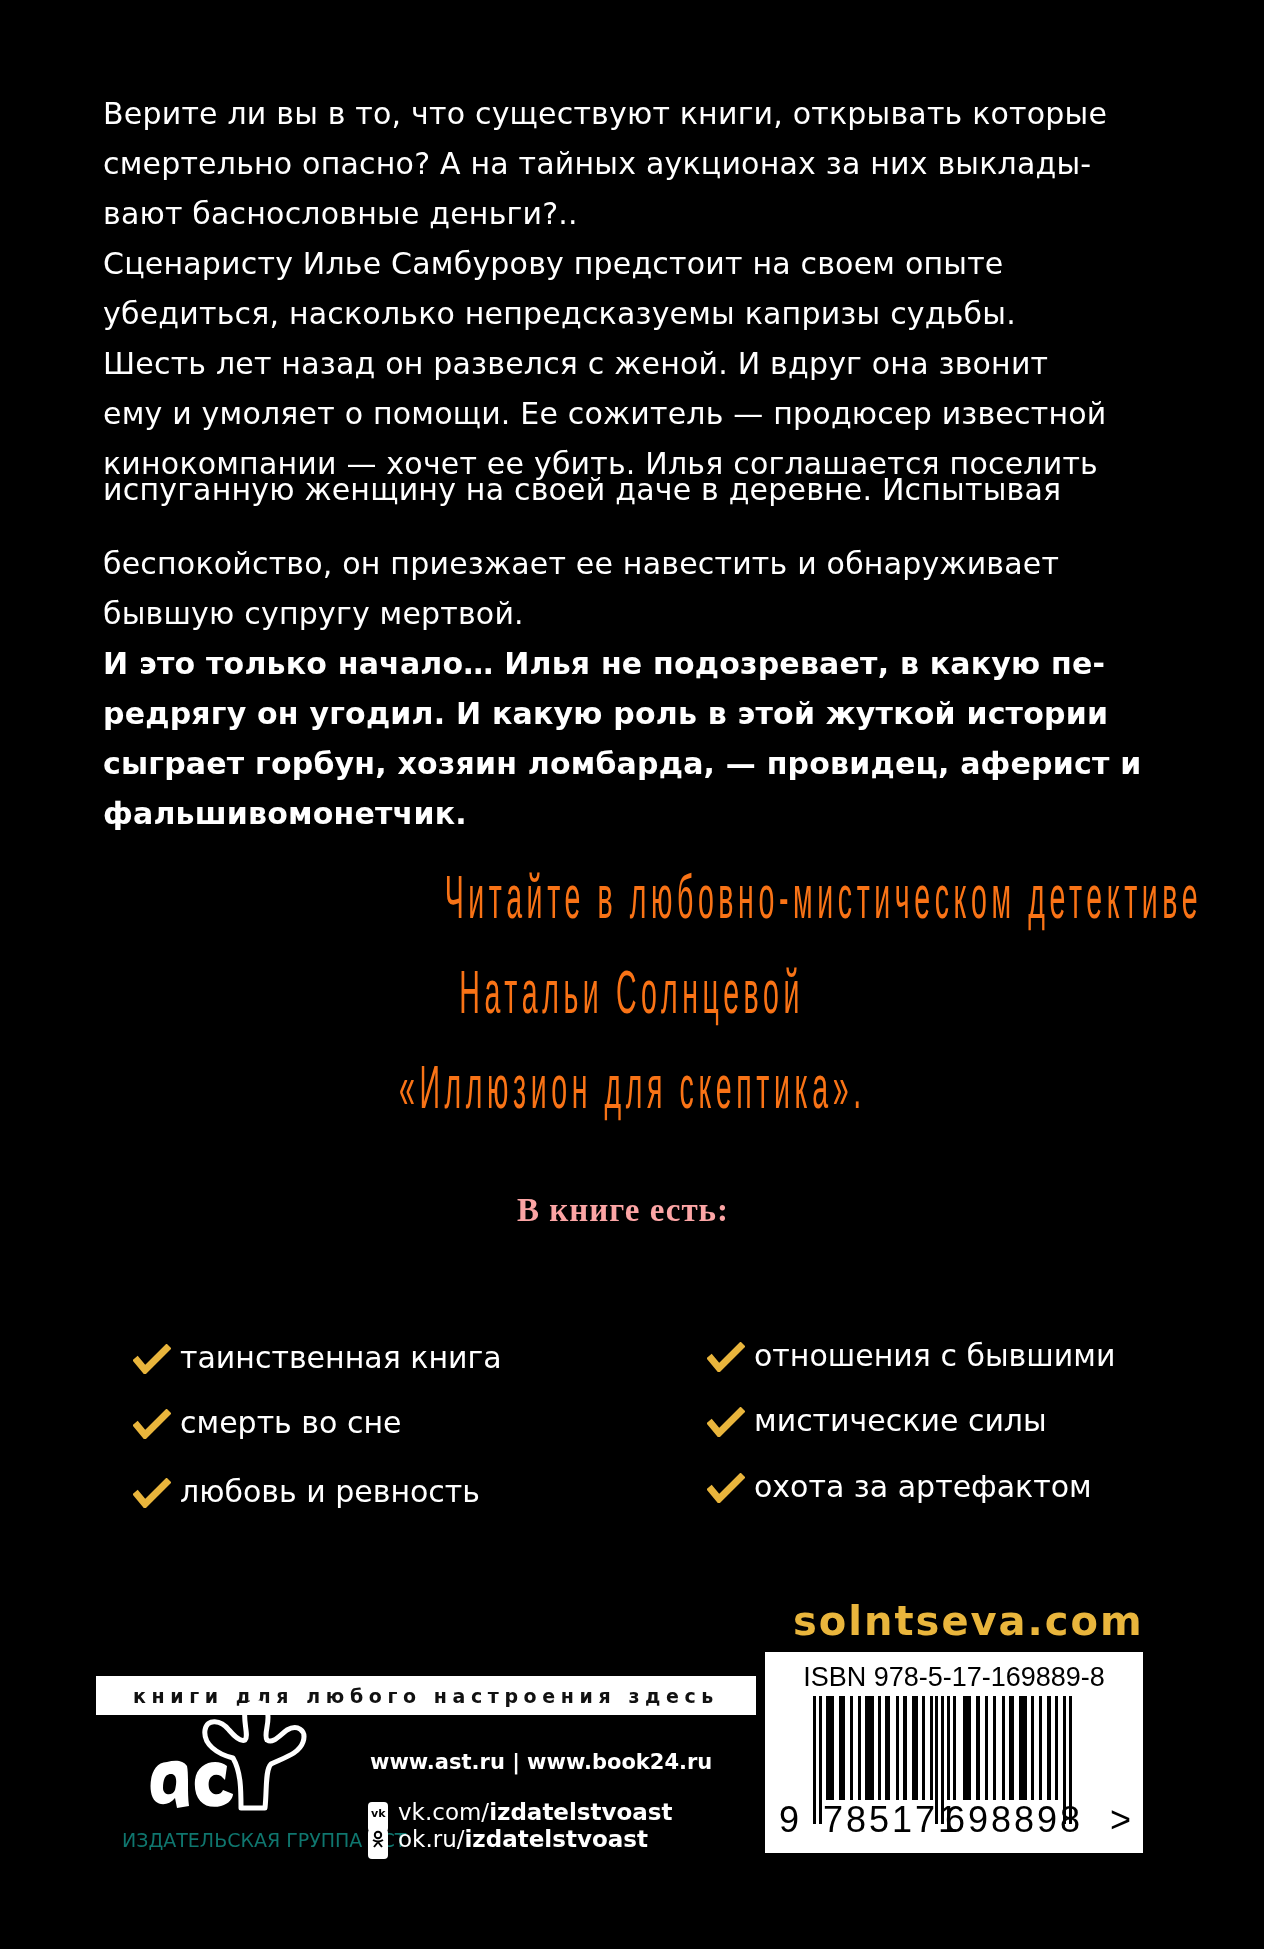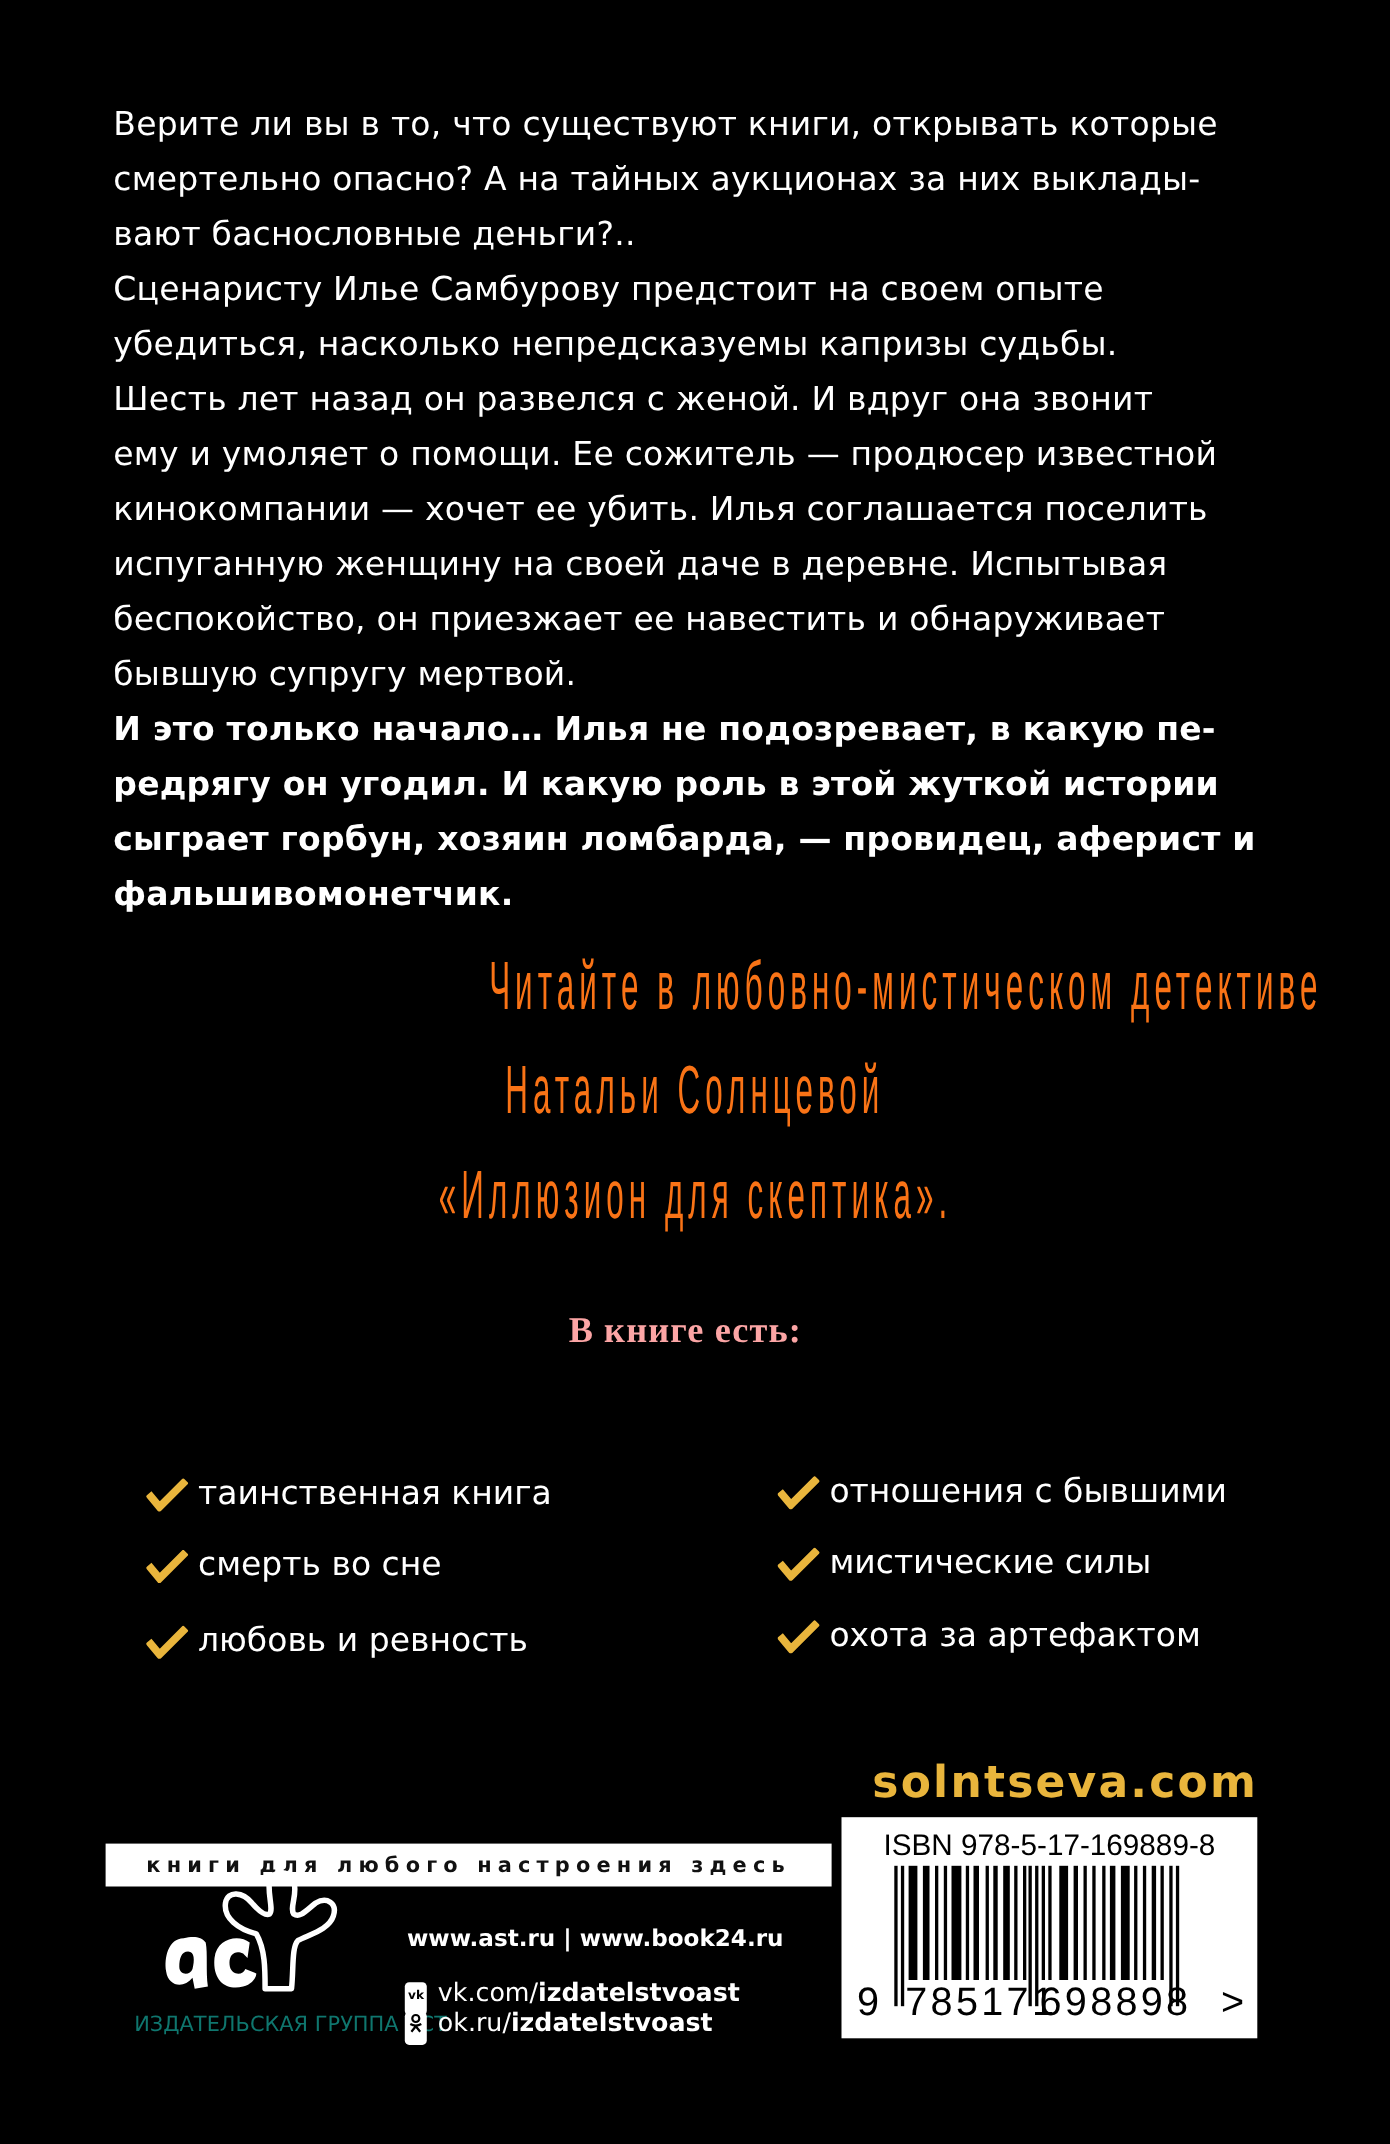--- a/index.html
+++ b/index.html
@@ -32,21 +32,21 @@
 
 <div>
   <div class="body-line" style="top:96px">Верите ли вы в то, что существуют книги, открывать которые</div>
   <div class="body-line" style="top:146px">смертельно опасно? А на тайных аукционах за них выклады-</div>
   <div class="body-line" style="top:196px">вают баснословные деньги?..</div>
   <div class="body-line" style="top:246px">Сценаристу Илье Самбурову предстоит на своем опыте</div>
   <div class="body-line" style="top:296px">убедиться, насколько непредсказуемы капризы судьбы.</div>
   <div class="body-line" style="top:346px">Шесть лет назад он развелся с женой. И вдруг она звонит</div>
   <div class="body-line" style="top:396px">ему и умоляет о помощи. Ее сожитель — продюсер известной</div>
   <div class="body-line" style="top:446px">кинокомпании — хочет ее убить. Илья соглашается поселить</div>
-  <div class="body-line" style="top:496px">испуганную женщину на своей даче в деревне. Испытывая</div>
+  <div class="body-line" style="top:472px">испуганную женщину на своей даче в деревне. Испытывая</div>
   <div class="body-line" style="top:546px">беспокойство, он приезжает ее навестить и обнаруживает</div>
   <div class="body-line" style="top:596px">бывшую супругу мертвой.</div>
   <div class="body-line bold" style="top:646px">И это только начало… Илья не подозревает, в какую пе-</div>
   <div class="body-line bold" style="top:696px">редрягу он угодил. И какую роль в этой жуткой истории</div>
   <div class="body-line bold" style="top:746px">сыграет горбун, хозяин ломбарда, — провидец, аферист и</div>
   <div class="body-line bold" style="top:796px">фальшивомонетчик.</div>
 </div>
 
 <div>
   <div class="promo-line" style="top:862px"><span>Читайте в любовно-мистическом детективе</span></div>

